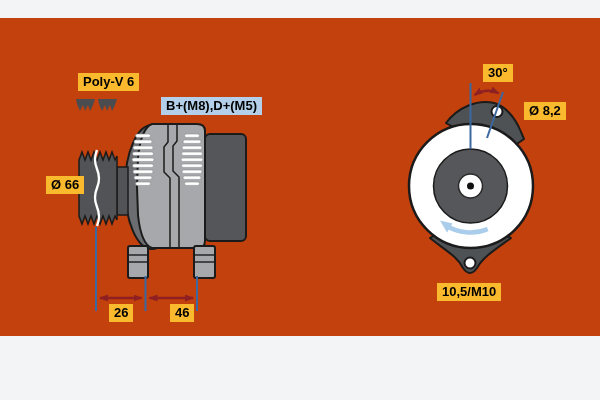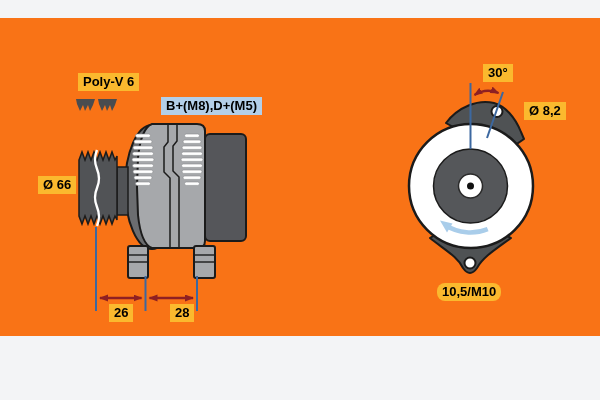--- a/index.html
+++ b/index.html
@@ -1,36 +1,36 @@
 <!DOCTYPE html>
 <html><head>
 <meta charset="utf-8">
 <style>
   html,body{margin:0;padding:0;}
   #stage{
-    position:relative;width:600px;height:400px;background:#f97316;
+    position:relative;width:600px;height:400px;background:#c2410c;
     font-family:"Liberation Sans",sans-serif;overflow:hidden;
   }
   .band{position:absolute;left:0;width:600px;background:#f3f4f6;}
   #band-top{top:0;height:18px;}
   #band-bottom{top:336px;height:64px;}
   #drawing{position:absolute;left:0;top:0;}
   .lbl{
     position:absolute;display:inline-block;
     font-size:13px;font-weight:bold;color:#000;
     padding:1px 5px;line-height:16px;white-space:nowrap;
     background:#FBB92E;
   }
   .lbl.blue{background:#B3CFE9;text-align:right;}
   #lbl-polyv   {left:78px;  top:73px;}
   #lbl-term    {left:161px; top:97px;}
-  #lbl-pulley  {left:38px;  top:176px;}
+  #lbl-pulley  {left:46px;  top:176px;}
   #lbl-angle   {left:483px; top:64px;}
   #lbl-holedia {left:511px; top:102px;margin-left:13px;}
-  #lbl-bhole   {left:437px; top:283px;border-radius:8px;}
+  #lbl-bhole   {left:437px; top:283px;}
   #lbl-d52     {left:109px; top:304px;}
   #lbl-d65     {left:170px; top:304px;}
 </style>
 </head>
 <body>
 
 <div id="stage">
   <div id="band-top" class="band"></div>
   <div id="band-bottom" class="band"></div>
 
@@ -139,14 +139,14 @@
     </g>
   </svg>
 
   <div id="lbl-polyv" class="lbl">Poly-V 6</div>
   <div id="lbl-term" class="lbl blue">B+(M8),D+(M5)</div>
   <div id="lbl-pulley" class="lbl">Ø 66</div>
   <div id="lbl-angle" class="lbl">30°</div>
   <div id="lbl-holedia" class="lbl">Ø 8,2</div>
   <div id="lbl-bhole" class="lbl">10,5/M10</div>
   <div id="lbl-d52" class="lbl">26</div>
-  <div id="lbl-d65" class="lbl">28</div>
+  <div id="lbl-d65" class="lbl">46</div>
 </div>
 
 </body></html>

